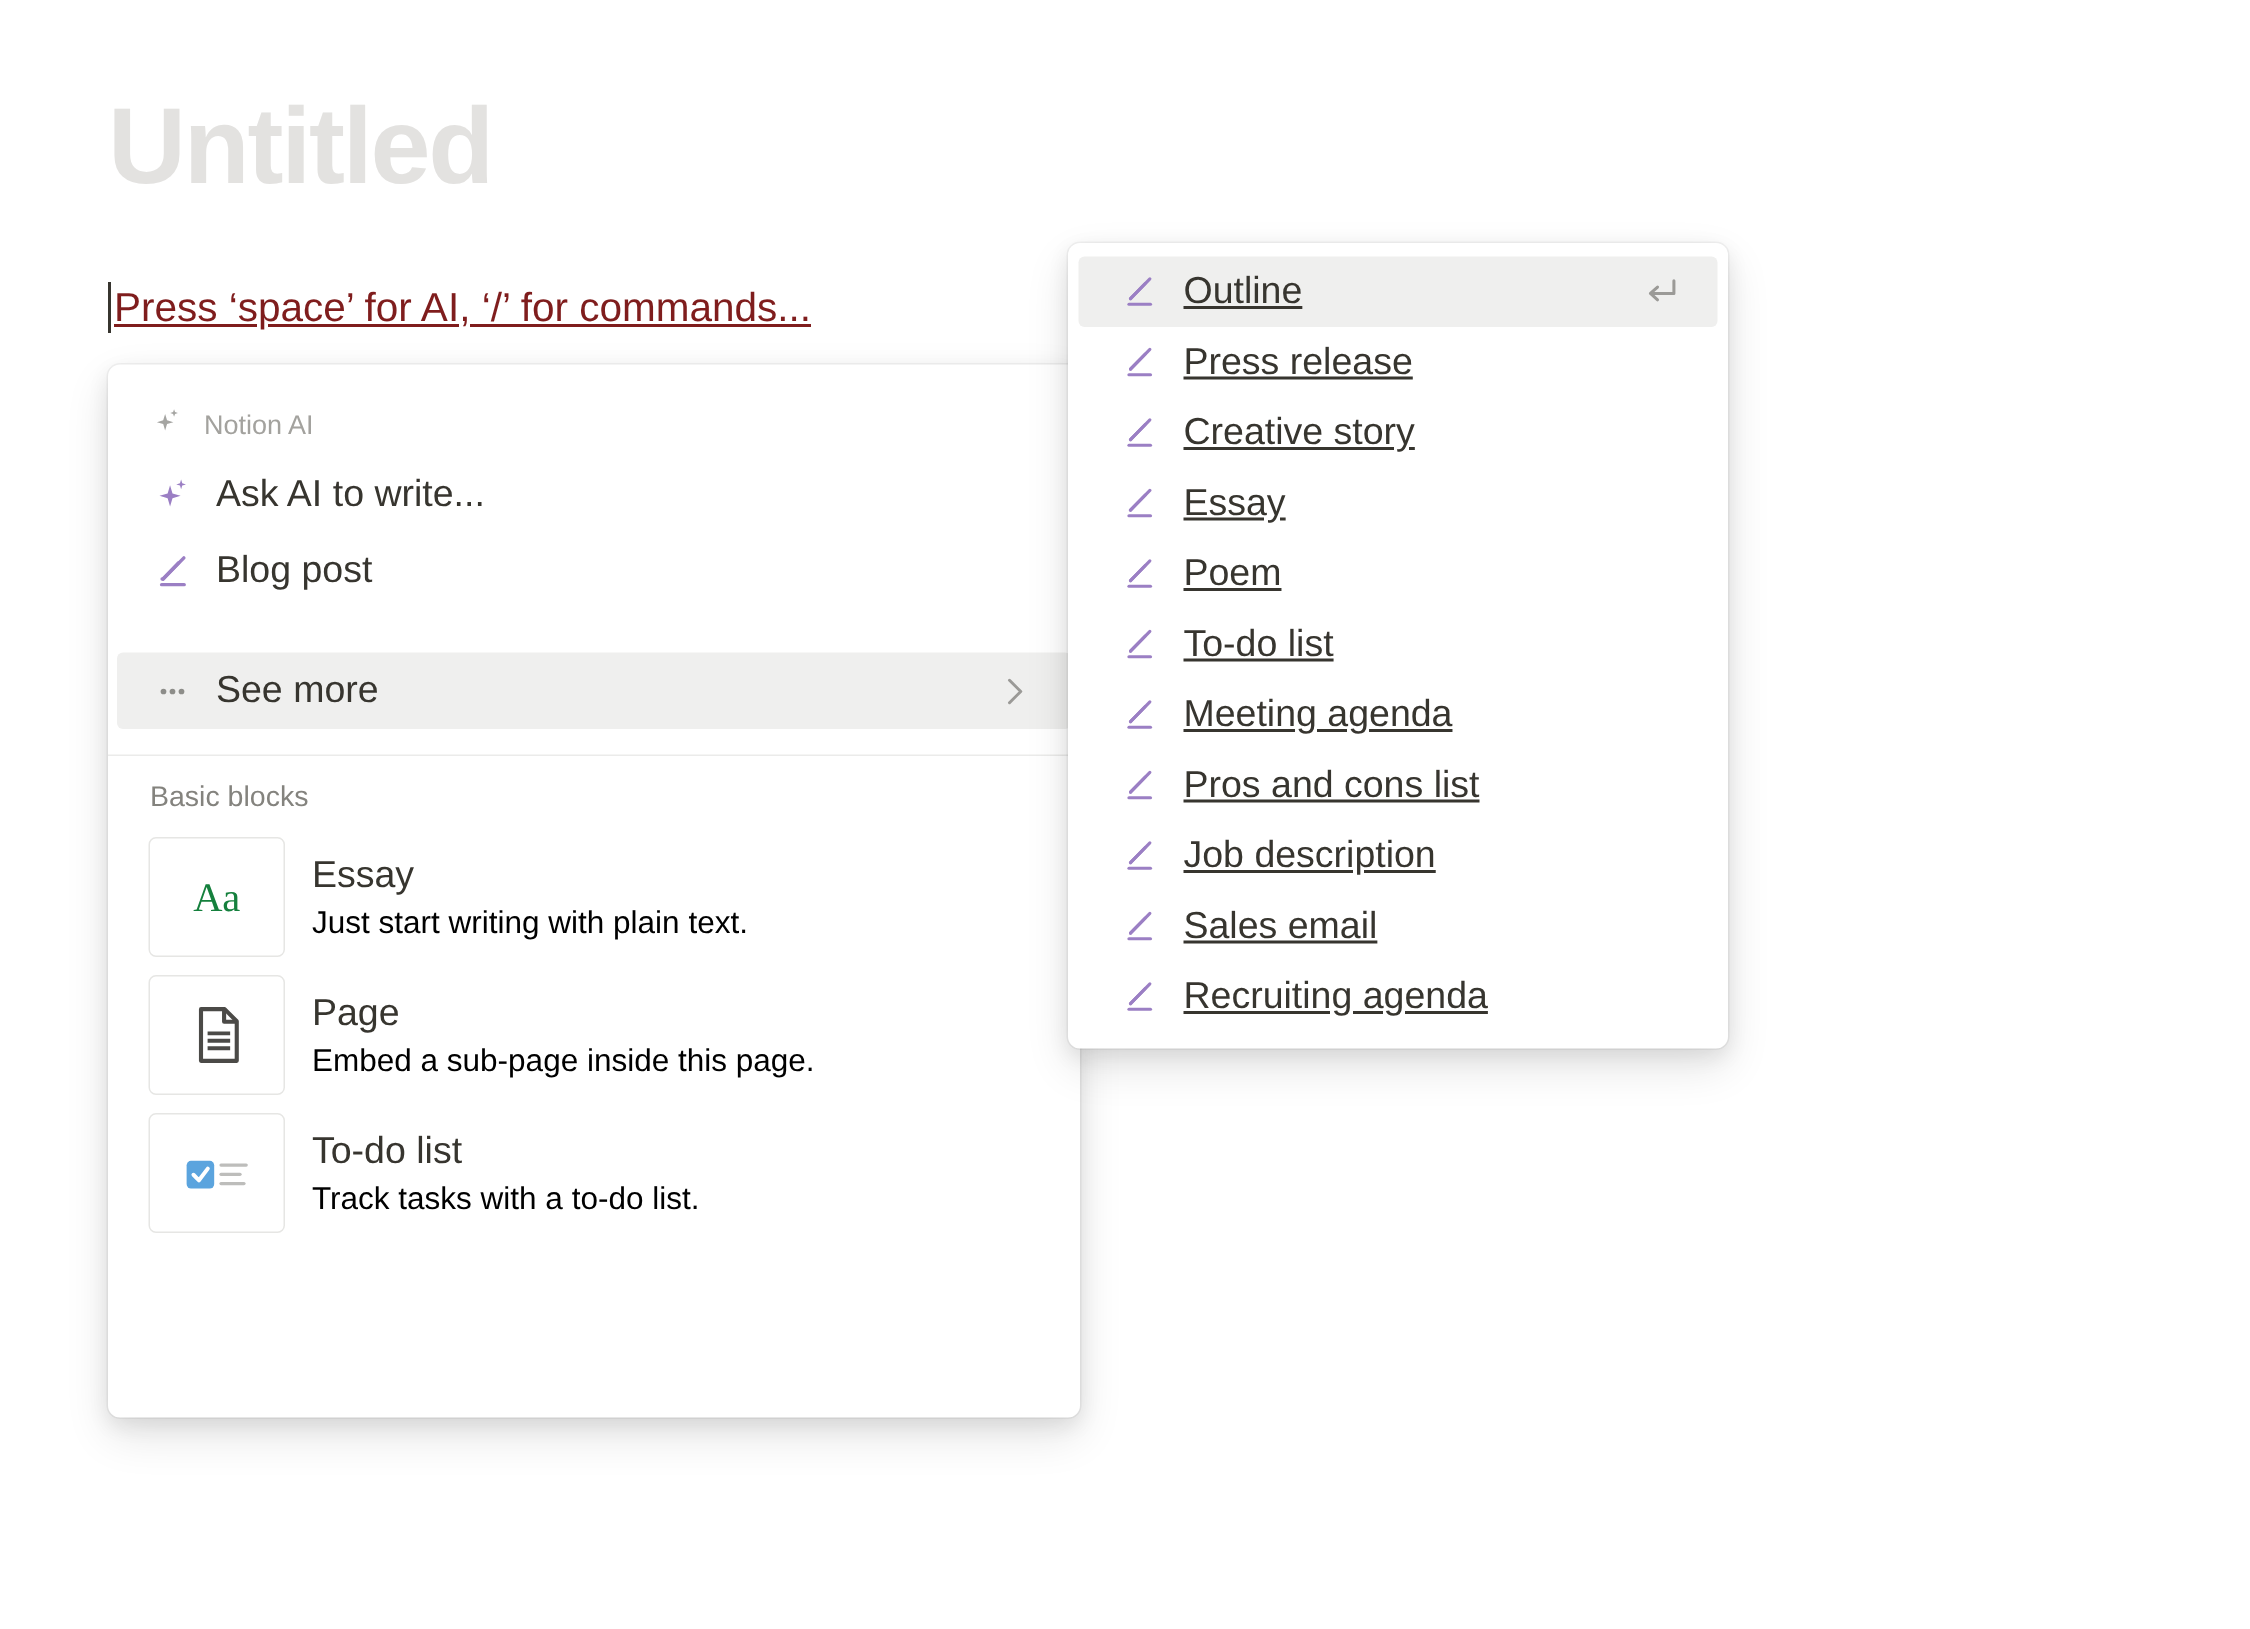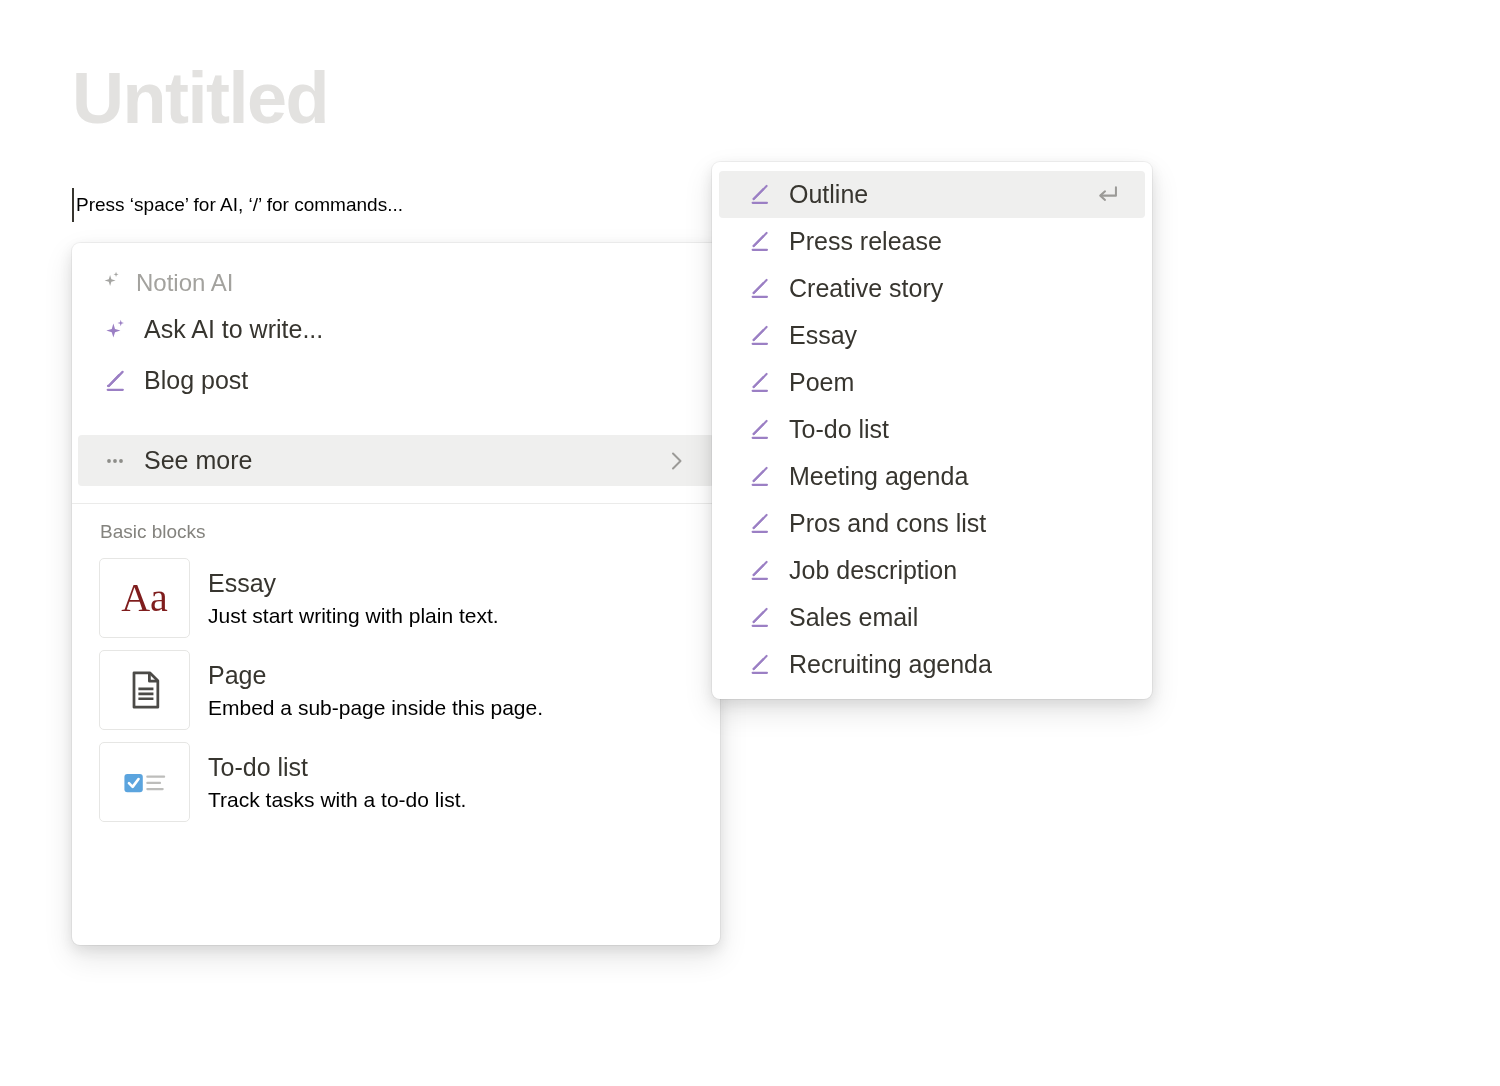--- a/index.html
+++ b/index.html
@@ -36,23 +36,24 @@
     align-items: center;
     height: 40px;
   }
   #caret {
     width: 2px;
     height: 34px;
     background: #37352f;
     margin-right: 2px;
   }
   #placeholder {
-    font-size: 19px;
-    color: #000000;
+    font-size: 27px;
+    color: #7f1d1d;
     white-space: nowrap;
+    text-decoration: underline;
   }
 
   
   .panel {
     position: absolute;
     background: #ffffff;
     border-radius: 8px;
     box-shadow: 0 0 0 1px rgba(15,15,15,0.05),
                 0 5px 14px rgba(15,15,15,0.09),
                 0 12px 30px rgba(15,15,15,0.11);
@@ -60,21 +61,21 @@
 
   
   #slash-menu {
     left: 72px;
     top: 243px;
     width: 648px;
     height: 702px;
     overflow: hidden;
   }
   .section-label {
-    font-size: 24px;
+    font-size: 18px;
     color: #a3a29e;
     font-weight: 500;
     padding: 0 0 0 28px;
     display: flex;
     align-items: center;
     height: 42px;
   }
   #ai-section-label {
     margin-top: 19px;
   }
@@ -156,22 +157,22 @@
     line-height: 1.28;
   }
   .block-desc {
     font-size: 21px;
     color: #000000;
     line-height: 1.3;
     margin-top: 3px;
   }
   .aa-glyph {
     font-family: "Liberation Serif", serif;
-    font-size: 40px;
-    color: #7f1d1d;
+    font-size: 27px;
+    color: #15803d;
     line-height: 1;
   }
 
   
   #ai-submenu {
     left: 712px;
     top: 162px;
     width: 440px;
     padding: 9px 0 11px 0;
   }
@@ -190,20 +191,21 @@
     min-width: 28px;
     margin-left: 26px;
     margin-right: 16px;
     display: flex;
     align-items: center;
     justify-content: center;
   }
   .sub-row .row-label {
     font-size: 25px;
     color: #37352f;
+    text-decoration: underline;
   }
   .enter-hint {
     position: absolute;
     right: 24px;
     display: flex;
     align-items: center;
   }
 </style>
 </head>
 <body>

